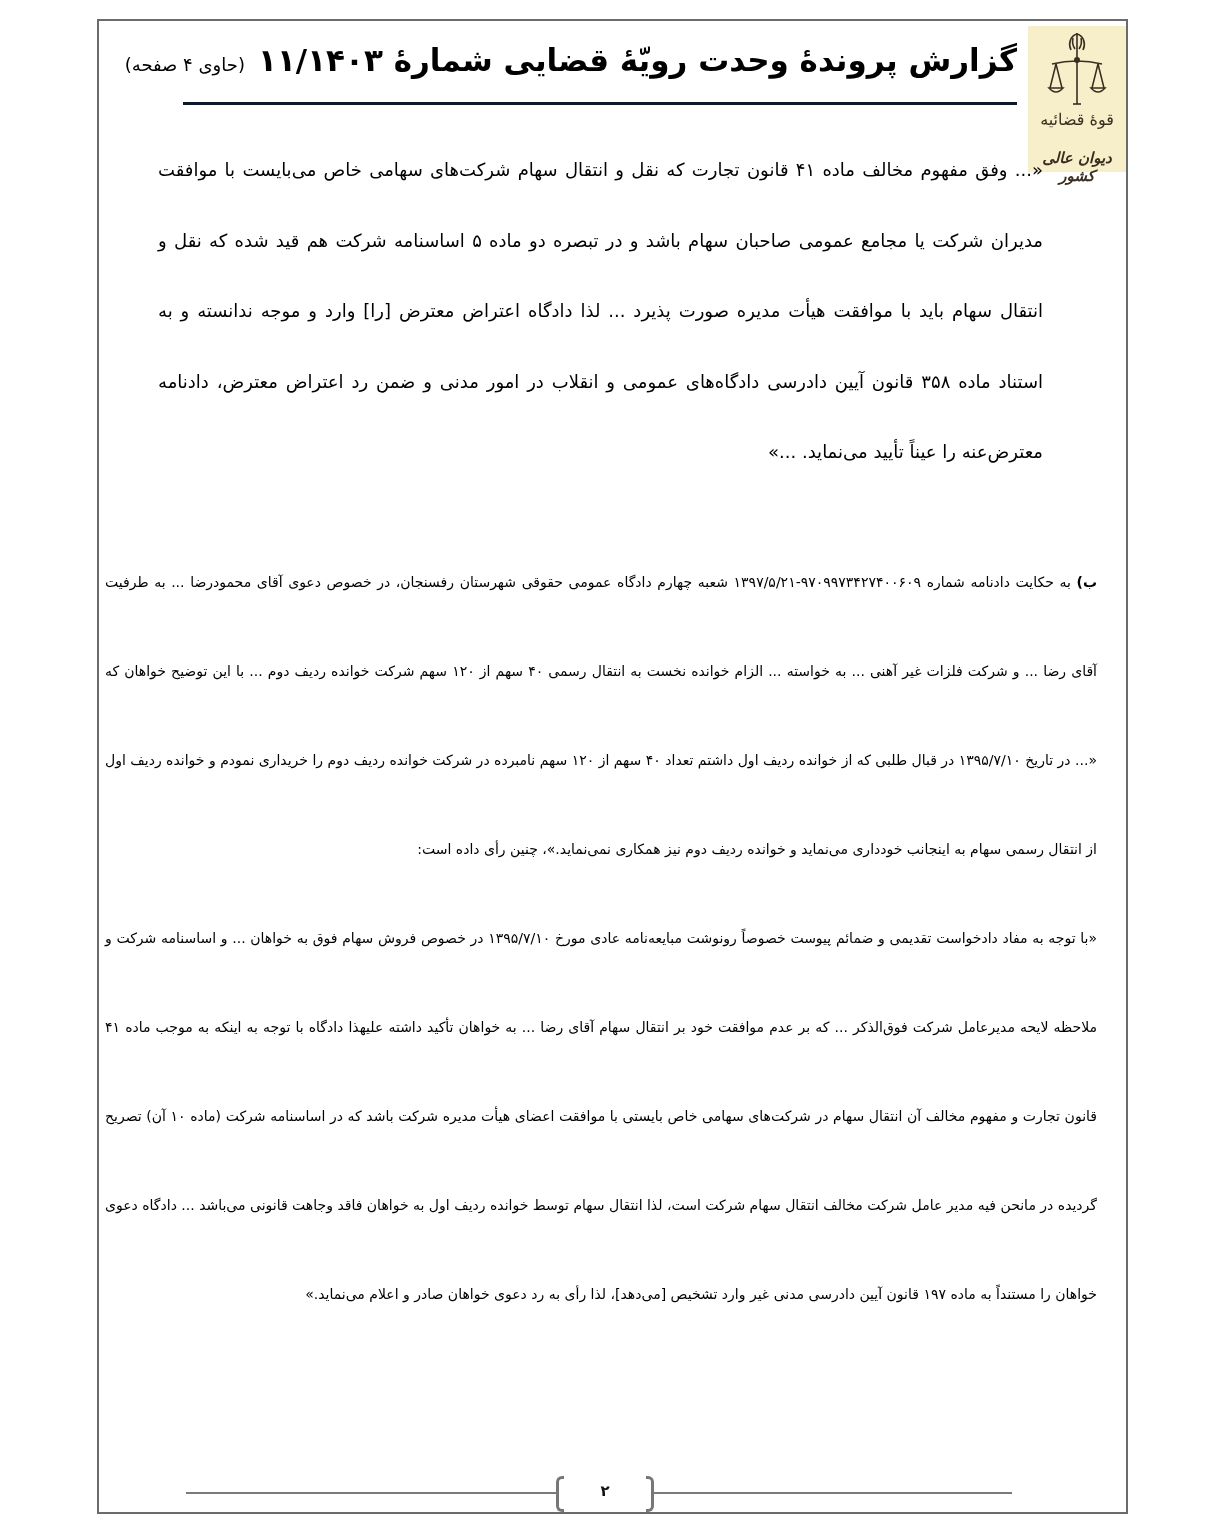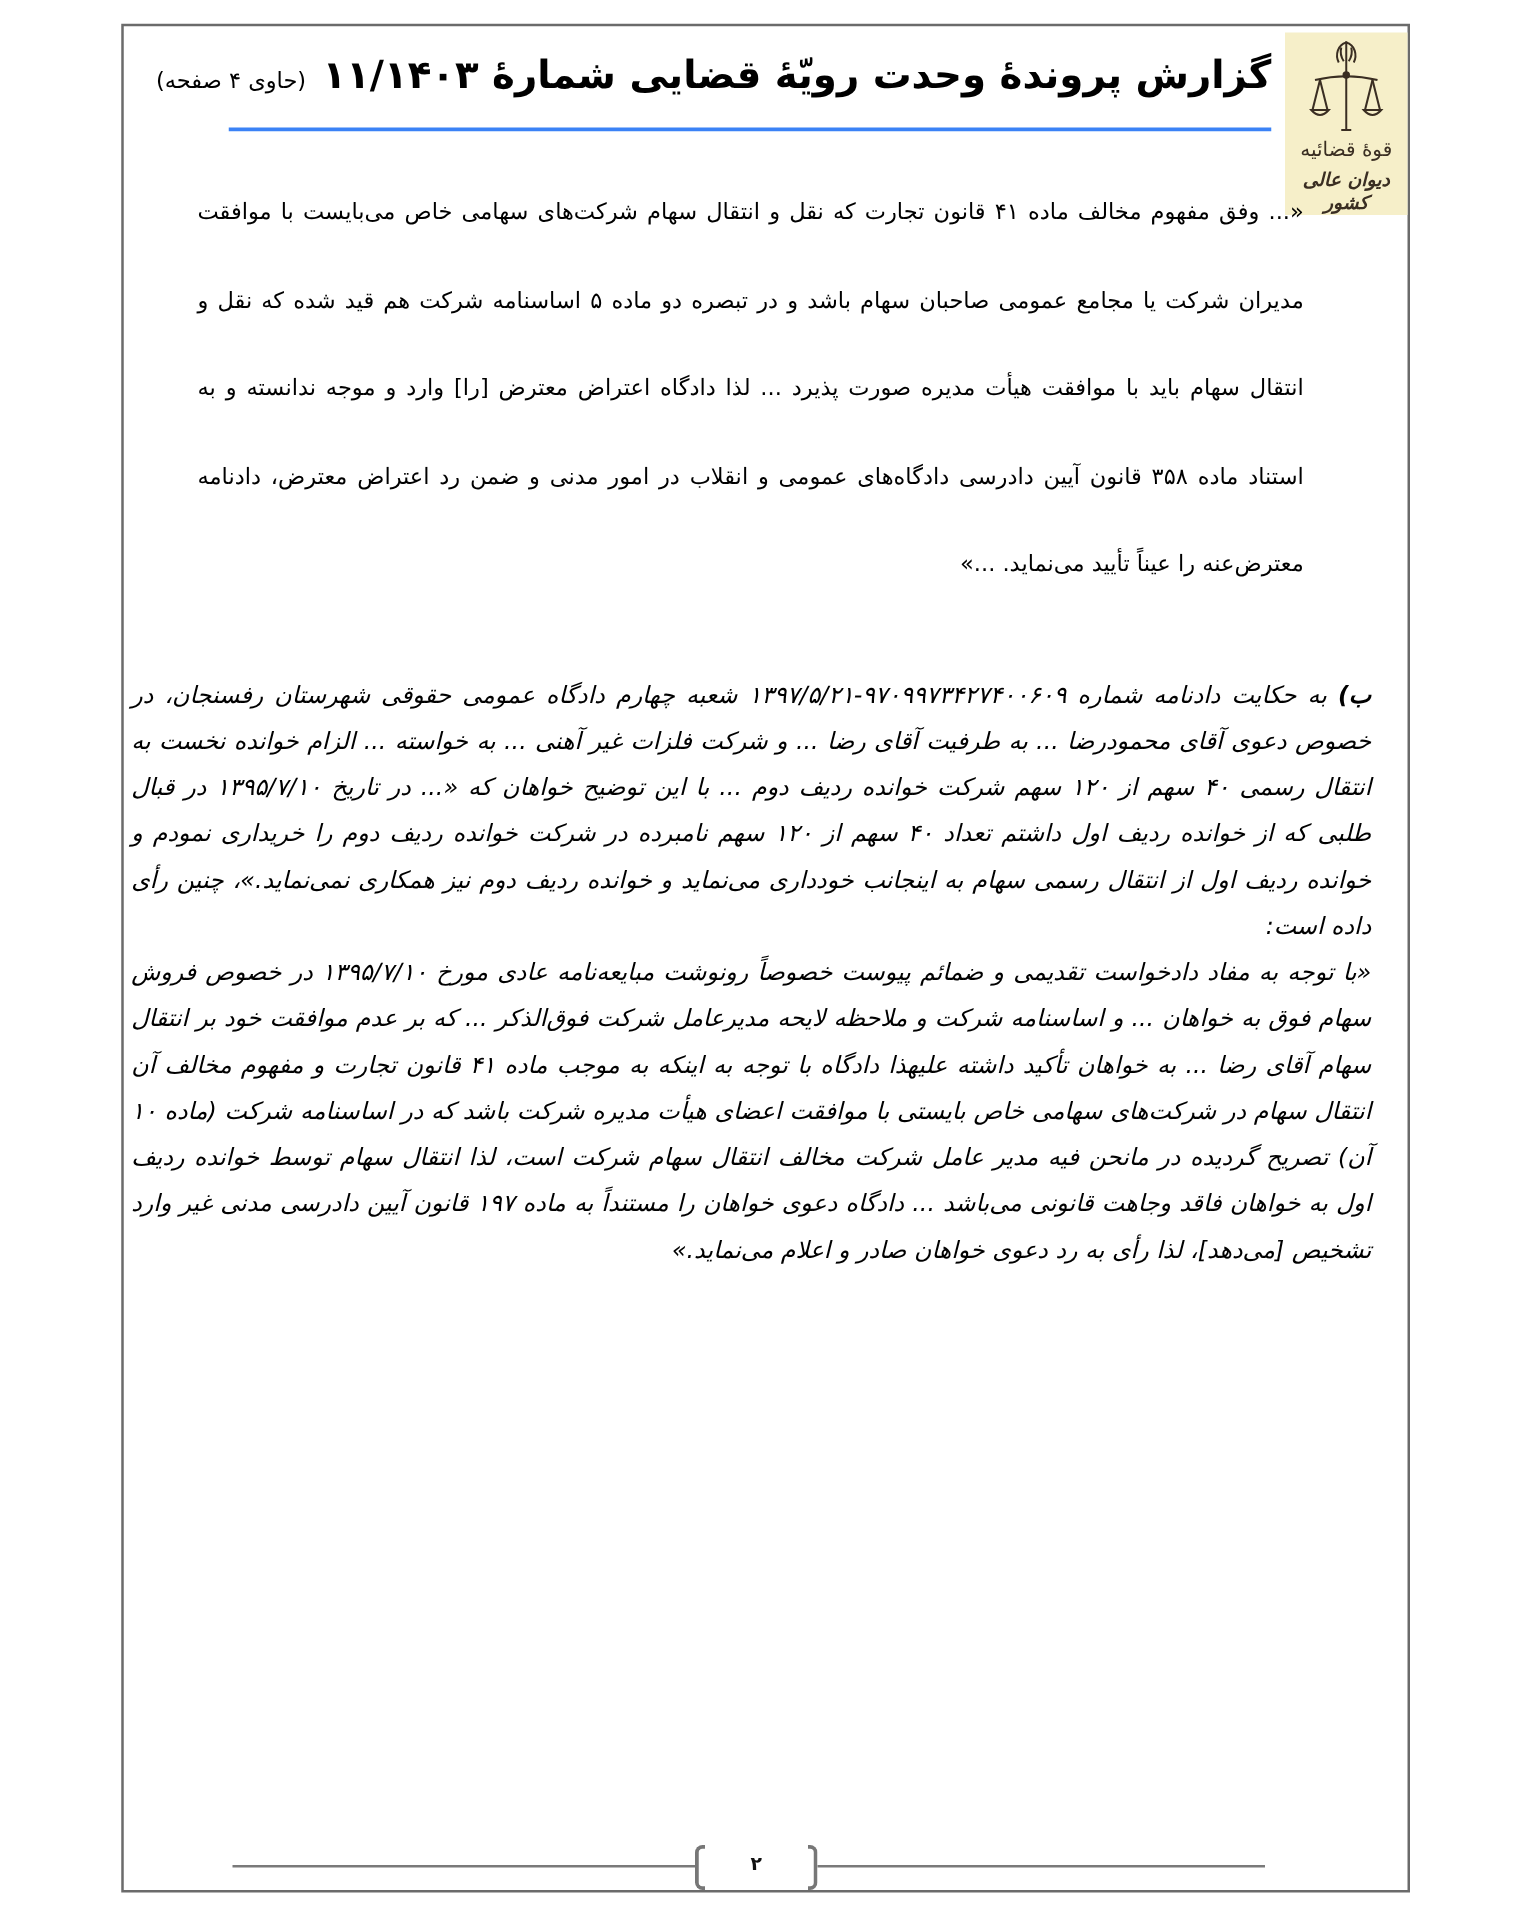--- a/index.html
+++ b/index.html
@@ -8,39 +8,39 @@
       position: absolute; left: 97px; top: 19px; width: 1031px; height: 1495px;
       border: 2px solid #6b6b6b; box-sizing: border-box; background: #fff;
     }
     .logo {
       position: absolute; left: 1028px; top: 26px; width: 98px; height: 146px;
       background: #f6efc9; text-align: center; direction: rtl;
       font-family: "DejaVu Serif", serif; color: #3a2e22;
     }
     .logo svg { display: block; margin: 4px auto 0 auto; }
     .logo .small { font-size: 16px; margin-top: 0px; }
-    .logo .big { font-size: 15px; font-weight: bold; margin-top: 6px; font-style: italic; }
+    .logo .big { font-size: 15px; font-weight: bold; margin-top: 20px; font-style: italic; }
     .title-row {
       position: absolute; left: 183px; top: 42px; width: 834px; height: 60px;
-      border-bottom: 3px solid #3b82f6; direction: rtl; text-align: right;
+      border-bottom: 3px solid #0f172a; direction: rtl; text-align: right;
       font-family: "DejaVu Sans", sans-serif; white-space: nowrap;
     }
     .title-main { font-size: 31px; font-weight: bold; color: #000; }
     .title-sub { font-size: 18px; color: #000; margin-right: 8px; }
     .bold-block {
       position: absolute; left: 158px; top: 135px; width: 885px;
       direction: rtl; text-align: justify; text-align-last: right;
       font-family: "DejaVu Sans", sans-serif; font-weight: normal; font-size: 18px;
       line-height: 70.5px; color: #000;
     }
     .body-block {
       position: absolute; left: 105px; top: 538px; width: 992px;
       direction: rtl; text-align: justify; text-align-last: right;
-      font-family: "DejaVu Sans", sans-serif; font-size: 19px;
-      line-height: 37px; color: #000; font-style: italic;
+      font-family: "DejaVu Sans", sans-serif; font-size: 14px;
+      line-height: 89px; color: #000;
     }
     .body-block p { margin: 0; }
     .para-b-letter { font-weight: bold; }
     .footer {
       position: absolute; left: 186px; top: 1476px; width: 826px; height: 38px;
     }
     .footer .rule-left, .footer .rule-right {
       position: absolute; top: 16px; height: 2px; background: #7a7a7a;
     }
     .footer .rule-left { left: 0; width: 370px; }

